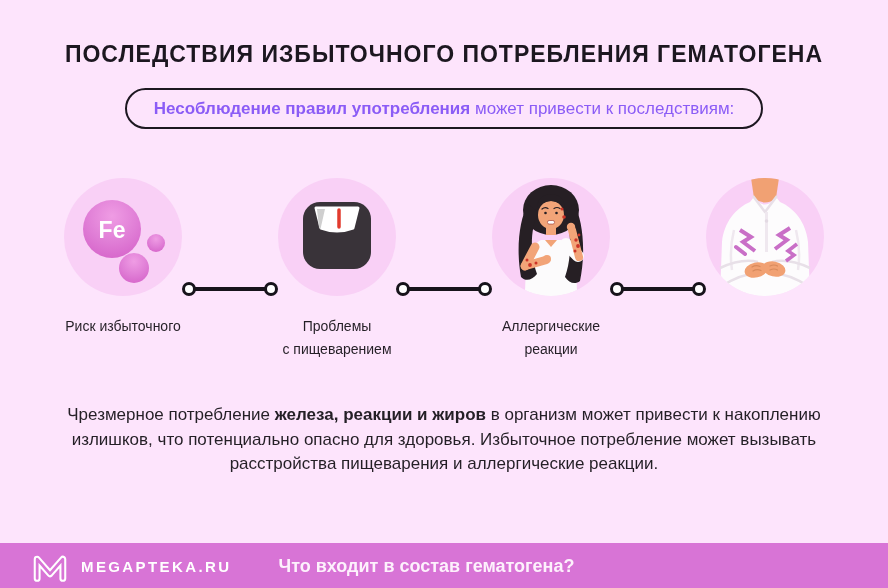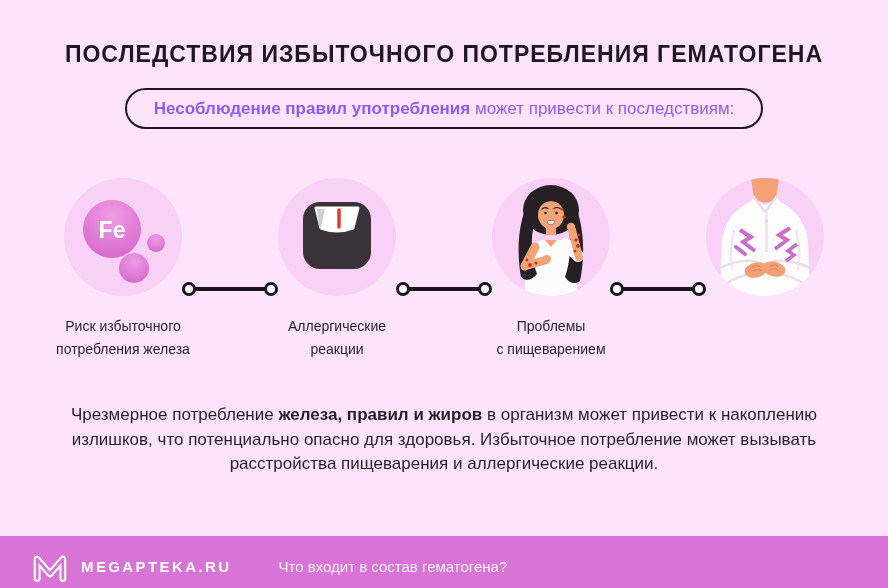--- a/index.html
+++ b/index.html
@@ -37,28 +37,28 @@
     font-size:14px;line-height:23px;color:#241f26;
   }
   .label span{display:block;}
   .paragraph{
     margin:42px auto 0;width:778px;text-align:center;
     font-size:17px;line-height:24.5px;color:#241f26;
   }
   .paragraph .b{font-weight:700;}
   .footer{
     margin-top:auto;height:44px;background:#d874d6;
-    display:flex;align-items:center;padding:8px 24px 0 31px;
+    display:flex;align-items:center;padding:1px 24px 0 31px;
   }
   .brand{
     color:#ffffff;font-weight:700;font-size:15px;
     letter-spacing:2.4px;margin-left:12px;white-space:nowrap;
   }
   .question{
-    color:#fdf1fc;font-weight:400;font-size:15px;
+    color:#fdf1fc;font-weight:700;font-size:18px;
     margin-left:47px;white-space:nowrap;
   }
 </style>
 </head>
 <body>
 
 <h1 class="title">ПОСЛЕДСТВИЯ ИЗБЫТОЧНОГО ПОТРЕБЛЕНИЯ ГЕМАТОГЕНА</h1>
 
 <div class="pill-wrap">
   <div class="pill"><span class="b">Несоблюдение правил употребления</span><span> может привести к последствиям:</span></div>
@@ -181,33 +181,32 @@
         <path d="M84 50 l-11 7 l8 5 l-12 9" stroke="#c96fc7" stroke-width="4" fill="none" stroke-linejoin="miter"></path>
         <path d="M91 66 l-9 7 l6 4 l-8 6" stroke="#c96fc7" stroke-width="3.5" fill="none" stroke-linejoin="miter"></path>
       </g>
     </svg>
   </div>
 </div>
 
 <div class="labels">
   <div class="label">
     <span>Риск избыточного</span>
-    <span>потребления железа</span>
+  </div>
+  <div class="label">
+    <span>Проблемы</span>
+    <span>с пищеварением</span>
   </div>
   <div class="label">
     <span>Аллергические</span>
     <span>реакции</span>
   </div>
-  <div class="label">
-    <span>Проблемы</span>
-    <span>с пищеварением</span>
-  </div>
-</div>
-
-<p class="paragraph"><span>Чрезмерное потребление </span><span class="b">железа, правил и жиров</span><span> в организм может привести к накоплению излишков, что потенциально опасно для здоровья. Избыточное потребление может вызывать расстройства пищеварения и аллергические реакции.</span></p>
+</div>
+
+<p class="paragraph"><span>Чрезмерное потребление </span><span class="b">железа, реакции и жиров</span><span> в организм может привести к накоплению излишков, что потенциально опасно для здоровья. Избыточное потребление может вызывать расстройства пищеварения и аллергические реакции.</span></p>
 
 <div class="footer">
   <svg width="38" height="33" viewBox="0 0 40 36">
     <path d="M6 31 V10 L20 26 L34 10 V31" stroke="#ffffff" stroke-width="7.5" fill="none" stroke-linecap="round" stroke-linejoin="round"></path>
     <path d="M6 31 V10 L20 26 L34 10 V31" stroke="#d874d6" stroke-width="3" fill="none" stroke-linecap="round" stroke-linejoin="round"></path>
   </svg>
   <span class="brand">MEGAPTEKA.RU</span>
   <span class="question">Что входит в состав гематогена?</span>
 </div>
 

